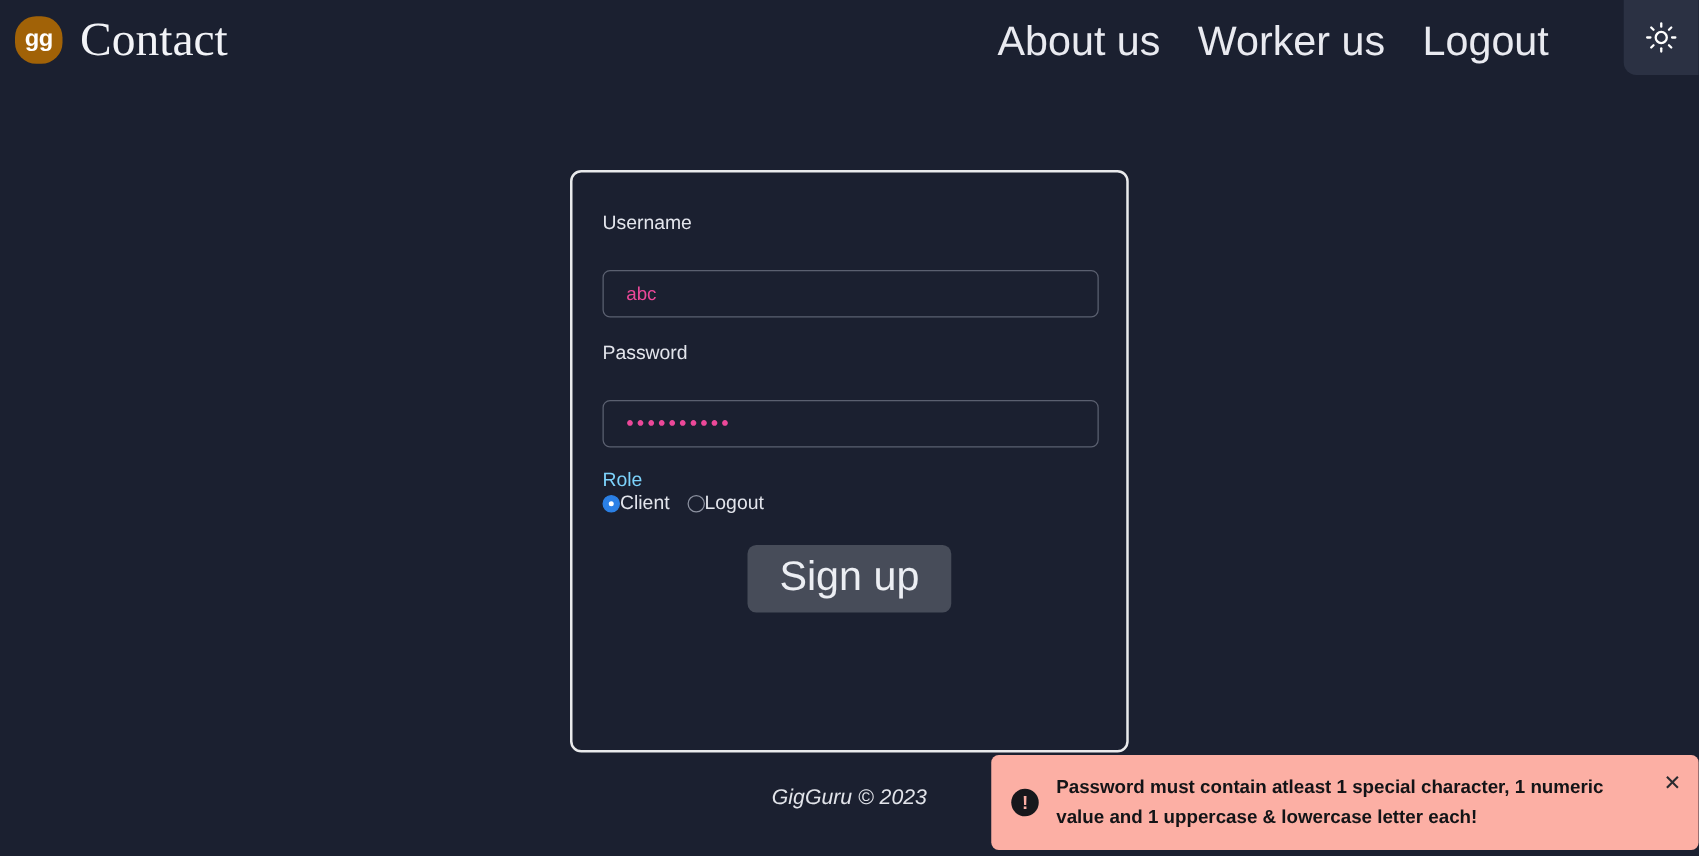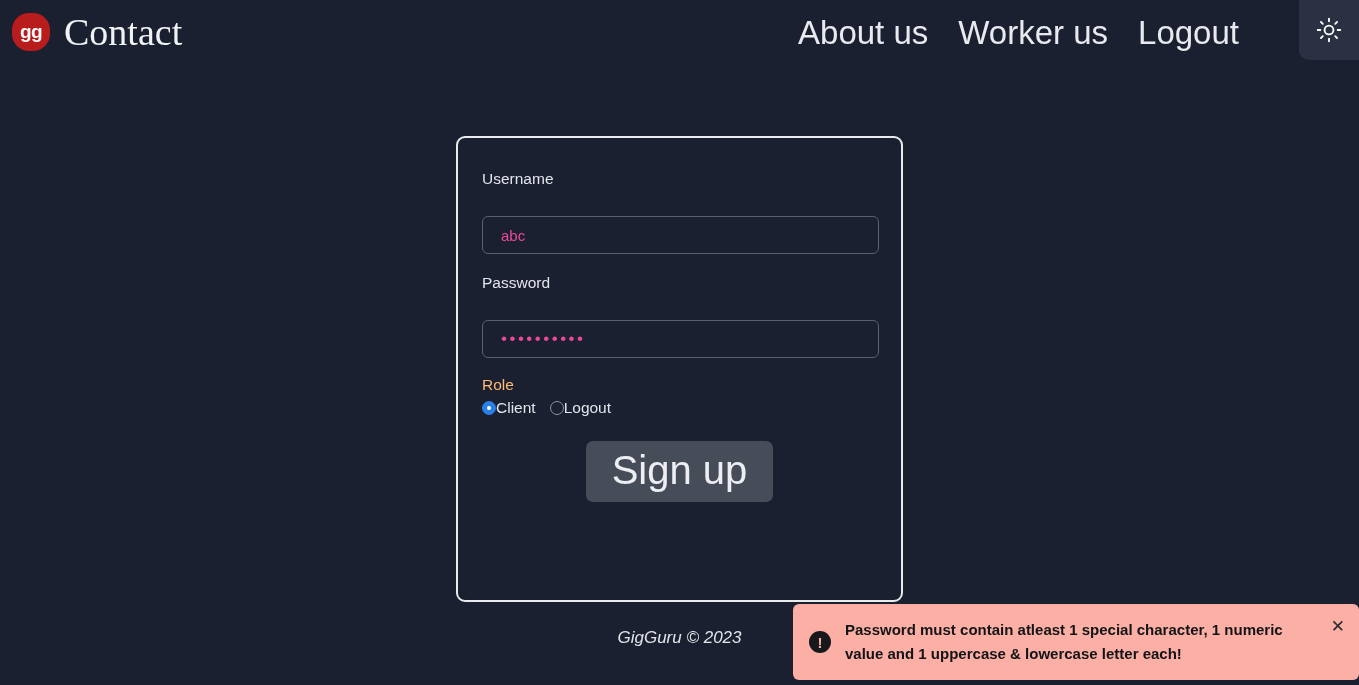--- a/index.html
+++ b/index.html
@@ -30,21 +30,21 @@
   .brand {
     display: flex;
     align-items: center;
     gap: 14px;
     padding-left: 12px;
   }
 
   .logo-mark {
     width: 38px;
     height: 38px;
-    background: #b91c1c;
+    background: #a16207;
     border-radius: 17px;
     display: flex;
     align-items: center;
     justify-content: center;
     font-weight: bold;
     font-size: 19px;
     color: #ffffff;
     letter-spacing: -0.5px;
   }
 
@@ -121,23 +121,23 @@
   }
 
   .text-input.pw {
     letter-spacing: 2.5px;
     font-size: 17px;
     margin-bottom: 18px;
   }
 
   .role-label {
     font-size: 15.5px;
-    color: #fdba74;
+    color: #7dd3fc;
     display: block;
-    margin-bottom: 5px;
+    margin-bottom: 0;
   }
 
   .radio-row {
     display: flex;
     align-items: center;
     gap: 14px;
     margin-bottom: 24px;
   }
 
   .radio-opt {
@@ -178,21 +178,21 @@
     display: flex;
     justify-content: center;
   }
 
   .submit-btn {
     background: #474c59;
     border: none;
     border-radius: 7px;
     color: #eceef3;
     font-family: "Liberation Sans", sans-serif;
-    font-size: 40px;
+    font-size: 33px;
     font-weight: 300;
     padding: 8px 26px 11px 26px;
     cursor: pointer;
     line-height: 1.05;
   }
 
   
   .footer {
     position: absolute;
     left: 0;

